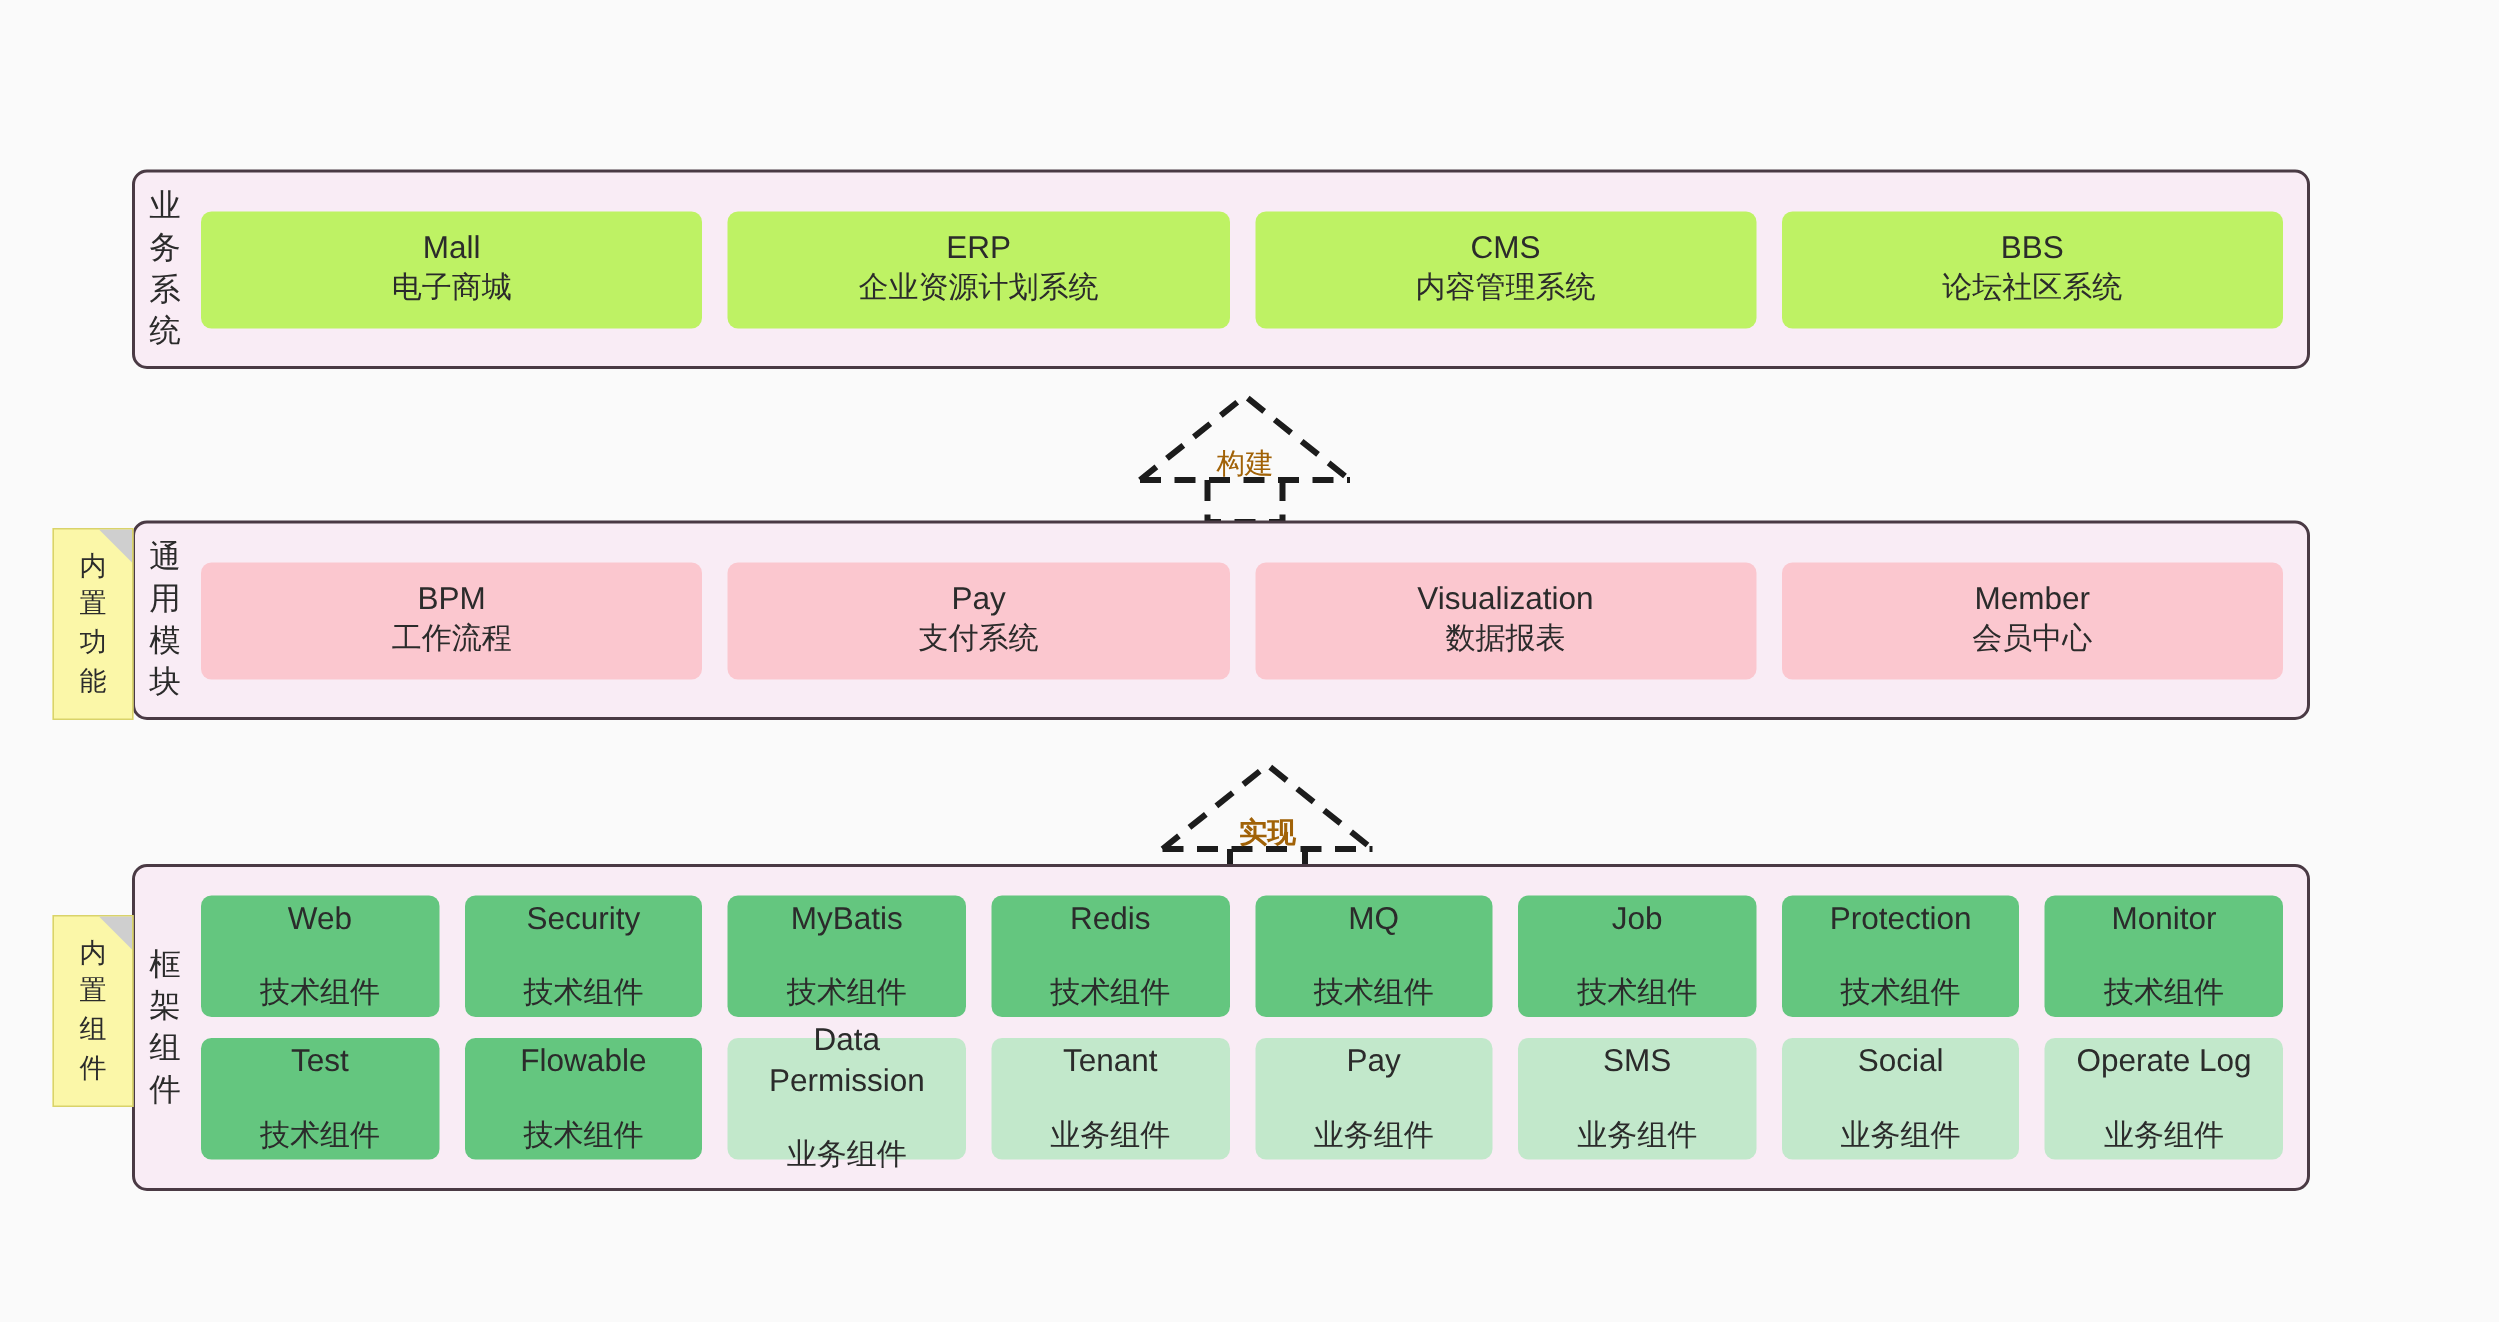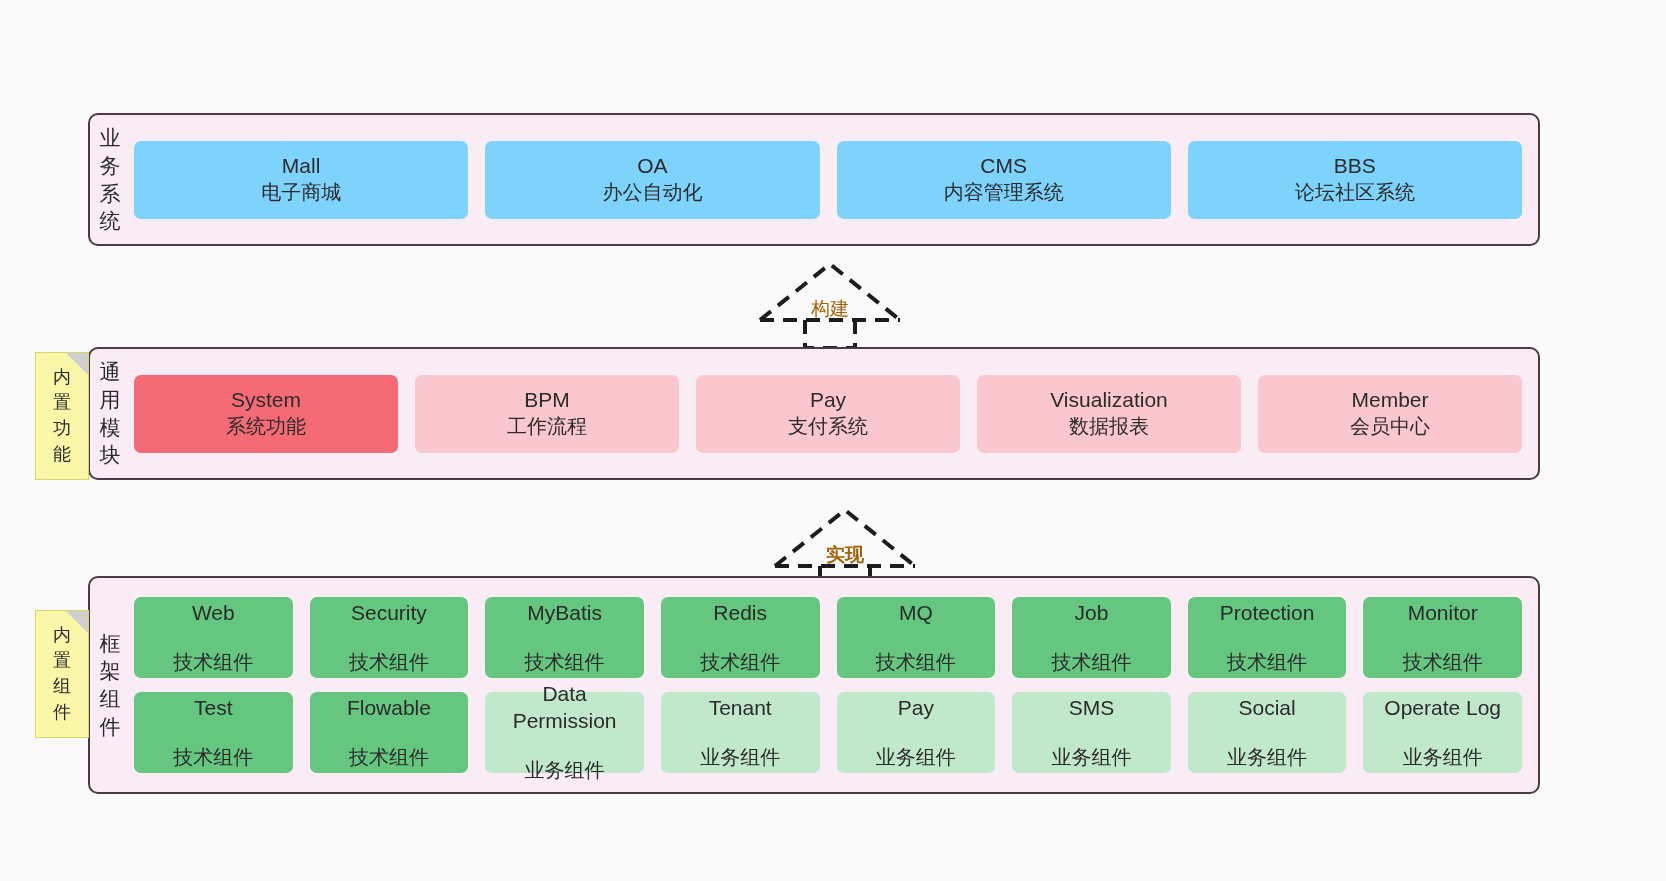--- a/index.html
+++ b/index.html
@@ -70,21 +70,21 @@
     justify-content: center;
     text-align: center;
     line-height: 1.28;
     box-sizing: border-box;
     padding: 4px 6px;
   }
   .box .t1 { font-size: 21px; }
   .box .t2 { font-size: 20px; }
 
   
-  .c-blue      { background: #7dd3fc; }
+  .c-blue      { background: #bef264; }
   .c-red       { background: #f56b75; }
   .c-pink      { background: #fbc7cf; }
   .c-green     { background: #64c67f; }
   .c-lightgrn  { background: #c2e8cb; }
 
   
   #layer-business  { left: 88px;  top: 113px; width: 1452px; height: 133px; }
   #layer-business .box { height: 78px; }
 
   #layer-common    { left: 88px;  top: 347px; width: 1452px; height: 133px; }
@@ -156,22 +156,22 @@
   <div class="layer-body">
       <div class="row">
         <div class="cell">
           <div class="box c-blue">
             <div class="t1">Mall</div>
             <div class="t2">电子商城</div>
           </div>
         </div>
         <div class="cell">
           <div class="box c-blue">
-            <div class="t1">OA</div>
-            <div class="t2">办公自动化</div>
+            <div class="t1">ERP</div>
+            <div class="t2">企业资源计划系统</div>
           </div>
         </div>
         <div class="cell">
           <div class="box c-blue">
             <div class="t1">CMS</div>
             <div class="t2">内容管理系统</div>
           </div>
         </div>
         <div class="cell">
           <div class="box c-blue">
@@ -194,26 +194,20 @@
 
 <div class="layer" id="layer-common">
   <div class="layer-caption">
       <span>通</span>
       <span>用</span>
       <span>模</span>
       <span>块</span>
     </div>
   <div class="layer-body">
       <div class="row">
-        <div class="cell">
-          <div class="box c-red">
-            <div class="t1">System</div>
-            <div class="t2">系统功能</div>
-          </div>
-        </div>
         <div class="cell">
           <div class="box c-pink">
             <div class="t1">BPM</div>
             <div class="t2">工作流程</div>
           </div>
         </div>
         <div class="cell">
           <div class="box c-pink">
             <div class="t1">Pay</div>
             <div class="t2">支付系统</div>

